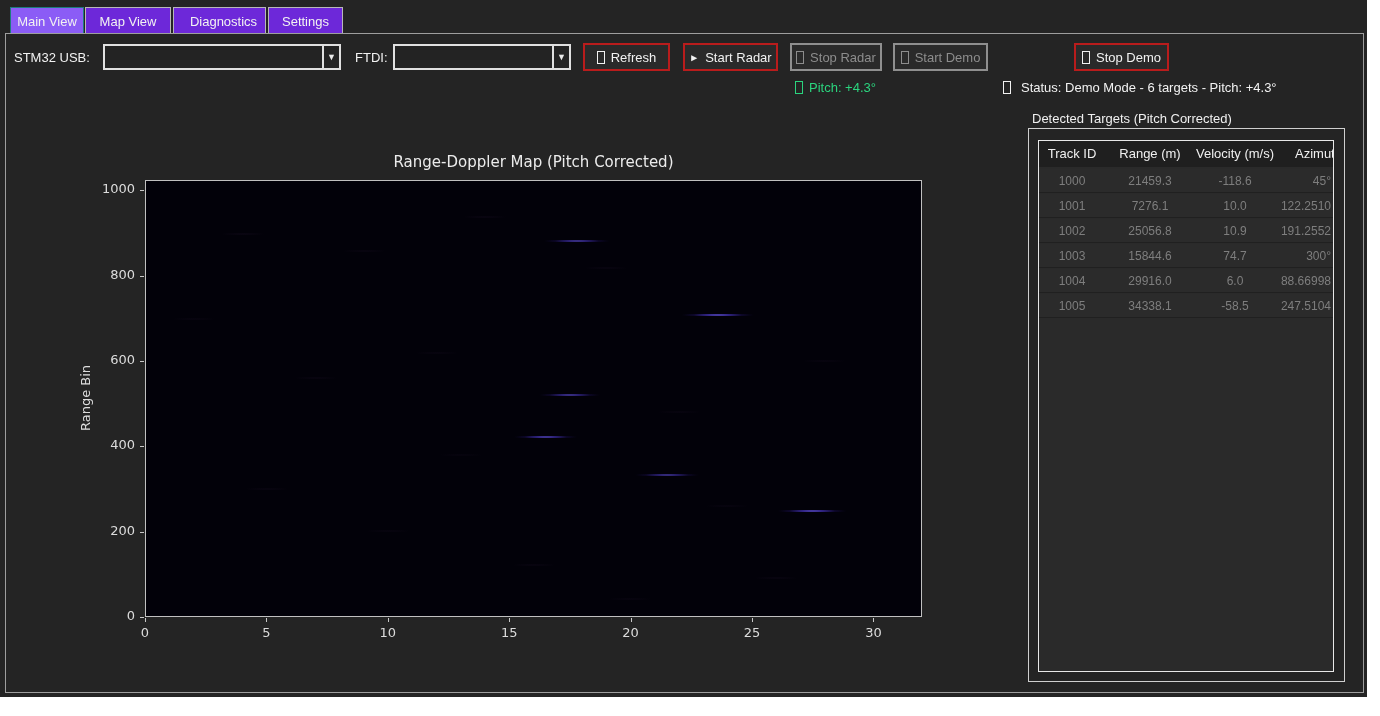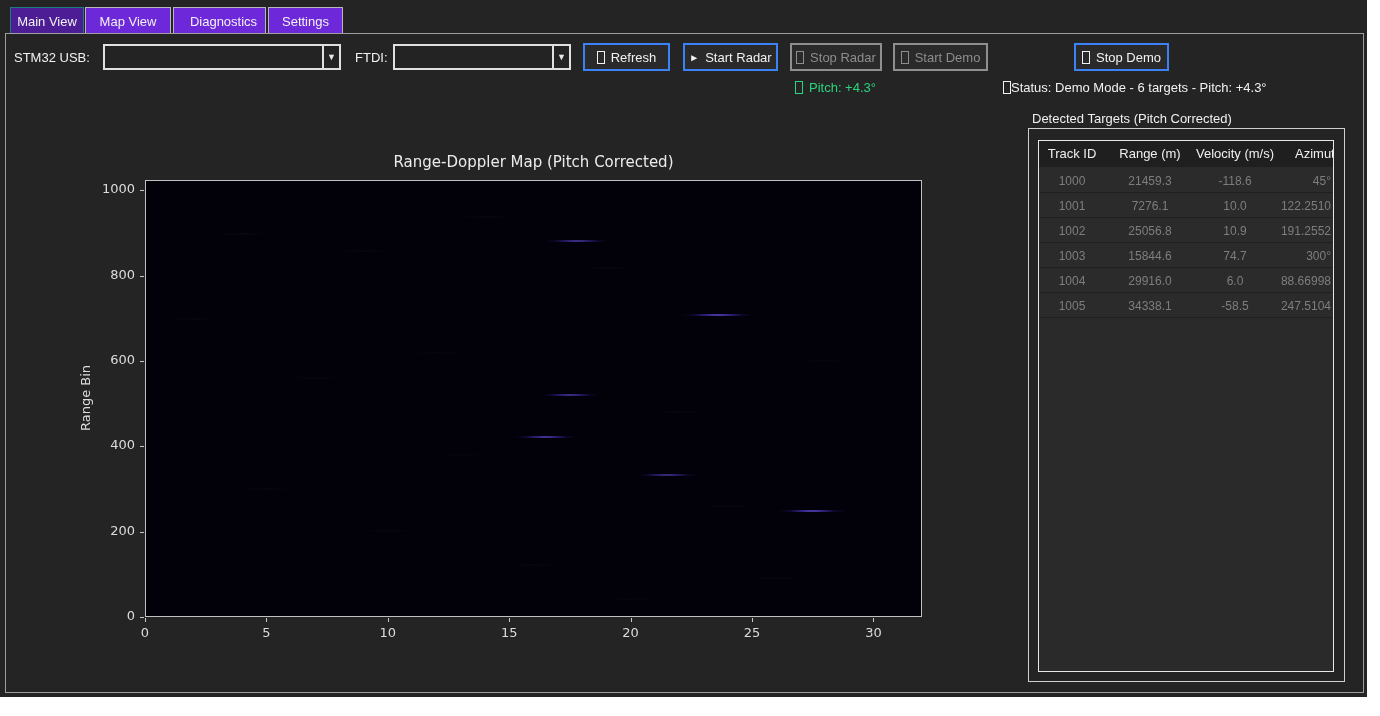--- a/index.html
+++ b/index.html
@@ -3,33 +3,33 @@
 <meta charset="utf-8">
 <style>
   * { margin:0; padding:0; box-sizing:border-box; }
   html,body { width:1380px; height:716px; background:#ffffff; font-family:"Liberation Sans",sans-serif; }
   #canvas { position:relative; width:1380px; height:716px; background:#ffffff; overflow:hidden; }
   #window { position:absolute; left:0; top:0; width:1367px; height:697px; background:#242424; color:#f0f0f0; }
 
   
   .tab { position:absolute; top:7px; height:27px; background:#6d28d9; border:1px solid #b8b8b8; border-bottom:none;
          color:#f2f2f2; font-size:13px; display:flex; align-items:center; justify-content:center; cursor:default; }
-  .tab.active { background:#4c1d95; border-color:#1d7c7c; }
+  .tab.active { background:#8b5cf6; border-color:#1d7c7c; }
 
   
   #frame { position:absolute; left:5px; top:33px; width:1359px; height:660px; border:1px solid #9e9e9e; }
 
   .lbl { position:absolute; font-size:13px; color:#f2f2f2; white-space:nowrap; }
 
   .combo { position:absolute; height:26px; background:#232323; border:2px solid #e0e0e0; display:flex; align-items:stretch; }
   .combo .cfield { flex:1; }
   .combo .carrow { width:17px; border-left:2px solid #e0e0e0; display:flex; align-items:center; justify-content:center;
                    font-size:9px; color:#e8e8e8; }
 
-  .btn { position:absolute; height:28px; background:#2a2a2a; border:2px solid #3b82f6; color:#f2f2f2; font-size:13px;
+  .btn { position:absolute; height:28px; background:#2a2a2a; border:2px solid #b91c1c; color:#f2f2f2; font-size:13px;
          display:flex; align-items:center; justify-content:center; gap:6px; white-space:nowrap; }
   .btn.disabled { color:#8d8d8d; border-color:#8f8f8f; }
 
   .tofu { display:inline-block; width:8px; height:13px; border:1px solid currentColor; flex:none; }
 
   
   #fig-title { position:absolute; left:145px; top:153px; width:777px; text-align:center;
                font-family:"DejaVu Sans",sans-serif; font-size:15px; color:#ececec; }
   #plot { position:absolute; left:145px; top:180px; width:777px; height:437px; background:#020109;
           border:1px solid #c0c0c0; overflow:hidden; }
@@ -100,21 +100,21 @@
     </div>
     <div class="btn" style="left:1074px; top:43px; width:95px;">
       <span class="tofu"></span>
       <span>Stop Demo</span>
     </div>
 
     <span class="lbl" id="pitch-indicator" style="left: 795px; top: 80px; display: flex; align-items: center; gap: 6px; color: rgb(43, 212, 126);">
       <span class="tofu"></span>
       <span>Pitch: +4.3°</span>
     </span>
-    <span class="lbl" style="left:1003px; top:80px; display:flex; align-items:center; gap:0;">
+    <span class="lbl" style="left:1003px; top:80px; display:flex; align-items:center; gap:10px;">
       <span class="tofu"></span>
       <span>Status: Demo Mode - 6 targets - Pitch: +4.3°</span>
     </span>
 
     <div id="fig-title">Range-Doppler Map (Pitch Corrected)</div>
     <div id="plot" style="background: rgb(2, 1, 9);">
         <div class="noise" style="left: 12.5%; top: 12.1094%; opacity: 0.1;"></div>
         <div class="noise" style="left: 28.125%; top: 16.0156%; opacity: 0.08;"></div>
         <div class="noise" style="left: 43.75%; top: 8.20312%; opacity: 0.09;"></div>
         <div class="noise" style="left: 6.25%; top: 31.6406%; opacity: 0.07;"></div>

